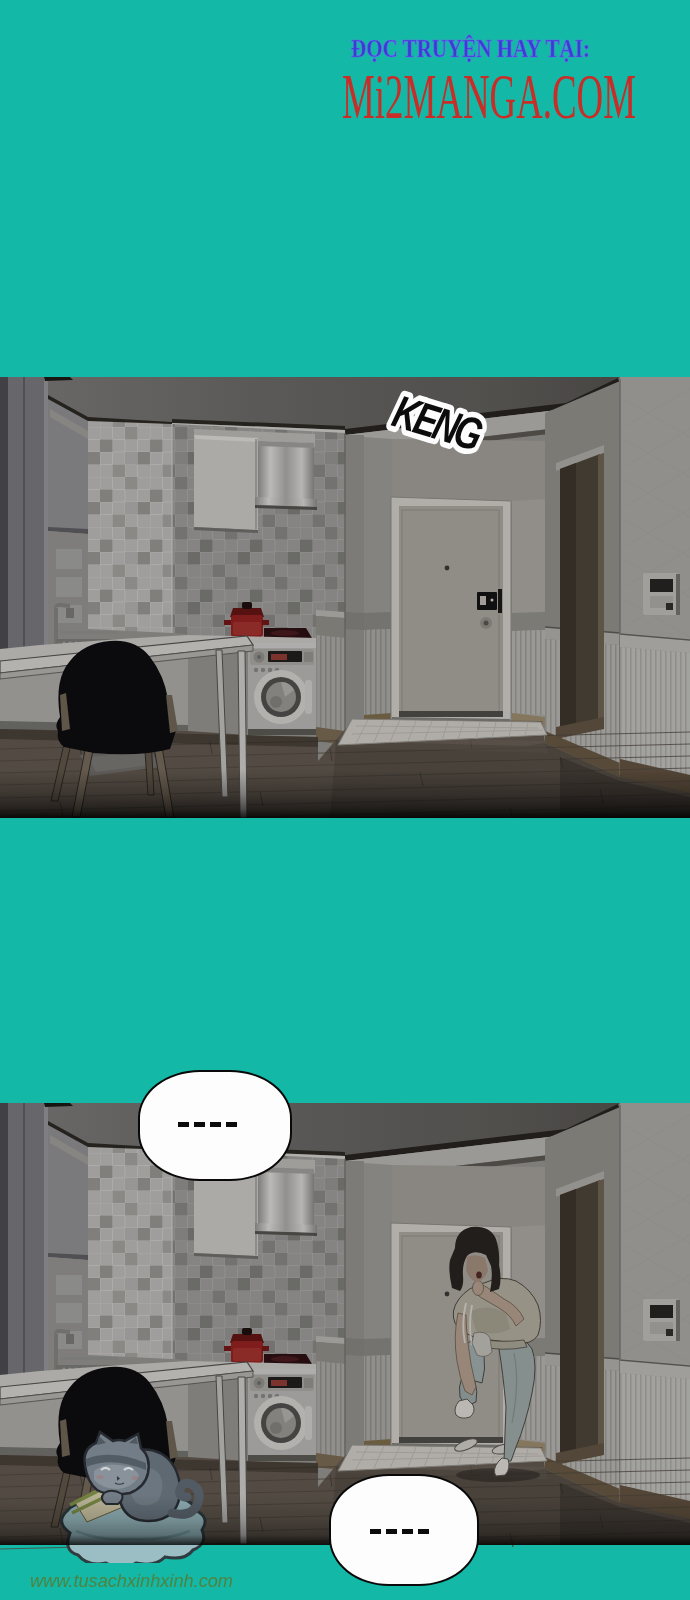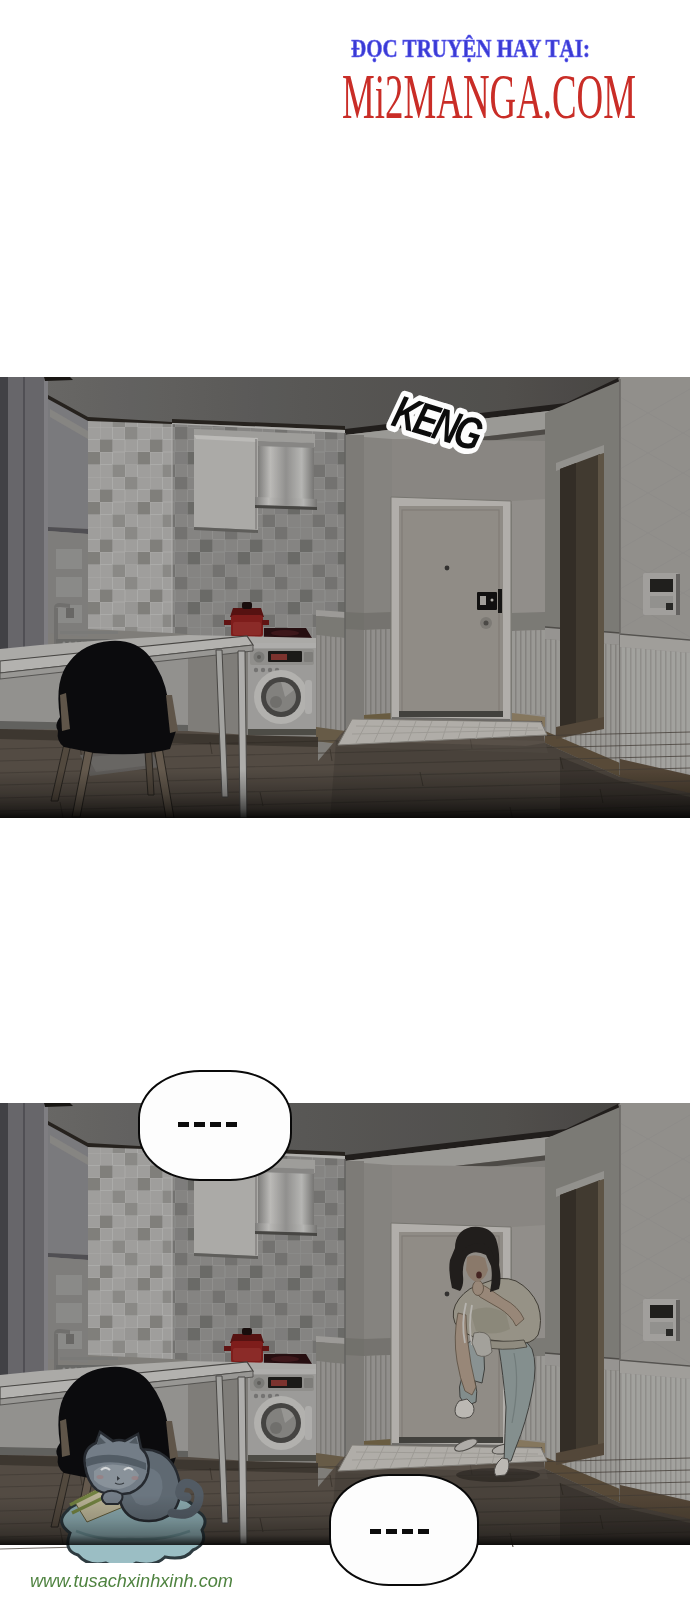--- a/index.html
+++ b/index.html
@@ -1,16 +1,16 @@
 <!DOCTYPE html>
 <html><head>
 <meta charset="utf-8">
 <style>
 html,body{margin:0;padding:0;background:#000;}
-#page{position:relative;width:690px;height:1600px;background:#ffffff;overflow:hidden;font-family:"Liberation Sans",sans-serif;}
+#page{position:relative;width:690px;height:1600px;background:#14b8a6;overflow:hidden;font-family:"Liberation Sans",sans-serif;}
 .abs{position:absolute;}
 </style>
 </head>
 <body>
 <div id="page">
 
 <svg class="abs" style="left:330px;top:24px;" width="290" height="50" viewBox="0 0 290 50">
 <text x="21" y="33" textLength="239" lengthAdjust="spacingAndGlyphs" font-family="Liberation Serif, serif" font-weight="bold" font-size="26" fill="#3a3ad4" stroke="#6a6af0" stroke-width="0.7">ĐỌC TRUYỆN HAY TẠI:</text>
 </svg>
 

